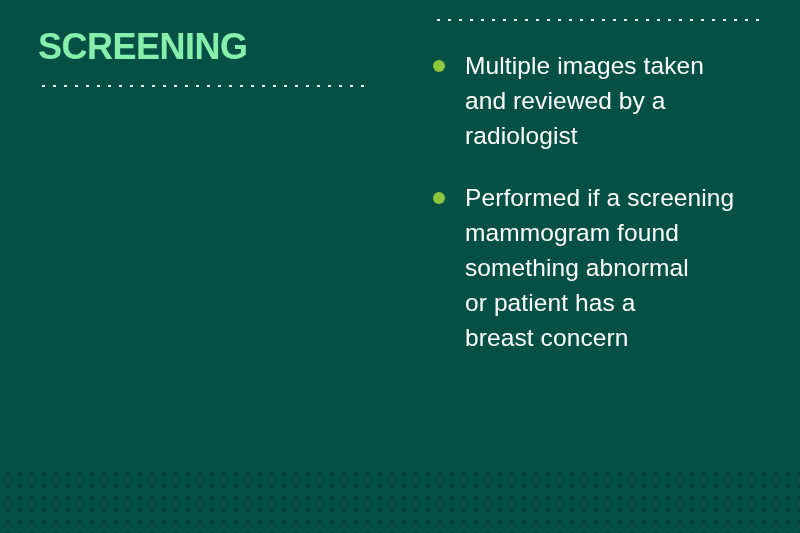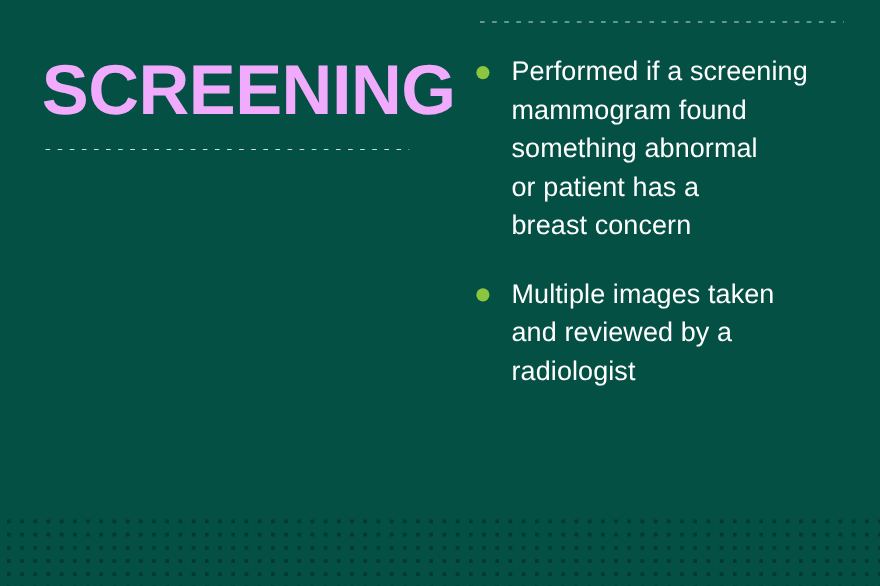--- a/index.html
+++ b/index.html
@@ -42,26 +42,26 @@
   .column {
     position: relative;
     box-sizing: border-box;
   }
   .column.left  { width: 400px; padding-left: 38px; }
   .column.right { width: 400px; padding-left: 33px; }
 
   
   .heading {
     margin: 0;
-    padding-top: 49px;
-    font-size: 64px;
+    padding-top: 28px;
+    font-size: 36px;
     font-weight: bold;
     letter-spacing: -0.5px;
     line-height: 1.05;
-    color: #f0abfc;
+    color: #86efac;
     white-space: nowrap;
   }
 
   
   .divider {
     margin-top: 18px;
     height: 4px;
     background-image: radial-gradient(#e9f2ee 1.7px, rgba(0,0,0,0) 2.0px);
     background-size: 11px 4px;
     background-position: 0 0;
@@ -112,31 +112,31 @@
     <div class="column left">
       <h1 class="heading">SCREENING</h1>
       <div class="divider"></div>
     </div>
 
     <div class="column right">
       <div class="divider"></div>
       <ul class="bullets">
         <li class="bullet-item">
           <span class="bullet-dot"></span>
+          <span class="bullet-text">Multiple images taken
+and reviewed by a
+radiologist</span>
+        </li>
+        <li class="bullet-item">
+          <span class="bullet-dot"></span>
           <span class="bullet-text">Performed if a screening
 mammogram found
 something abnormal
 or patient has a
 breast concern</span>
-        </li>
-        <li class="bullet-item">
-          <span class="bullet-dot"></span>
-          <span class="bullet-text">Multiple images taken
-and reviewed by a
-radiologist</span>
         </li>
       </ul>
     </div>
 
   </div>
 
   <div class="dot-band"></div>
 
 </div>
 

